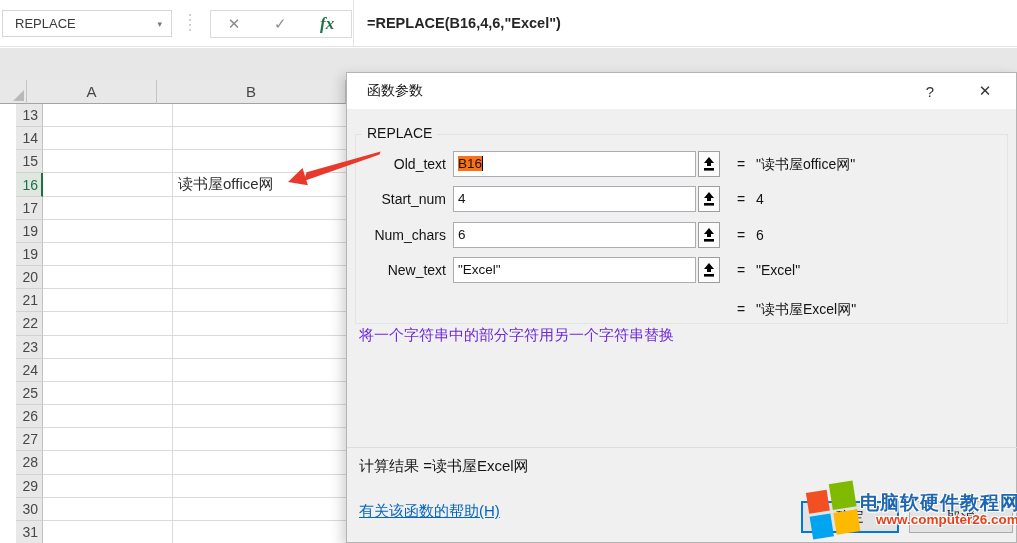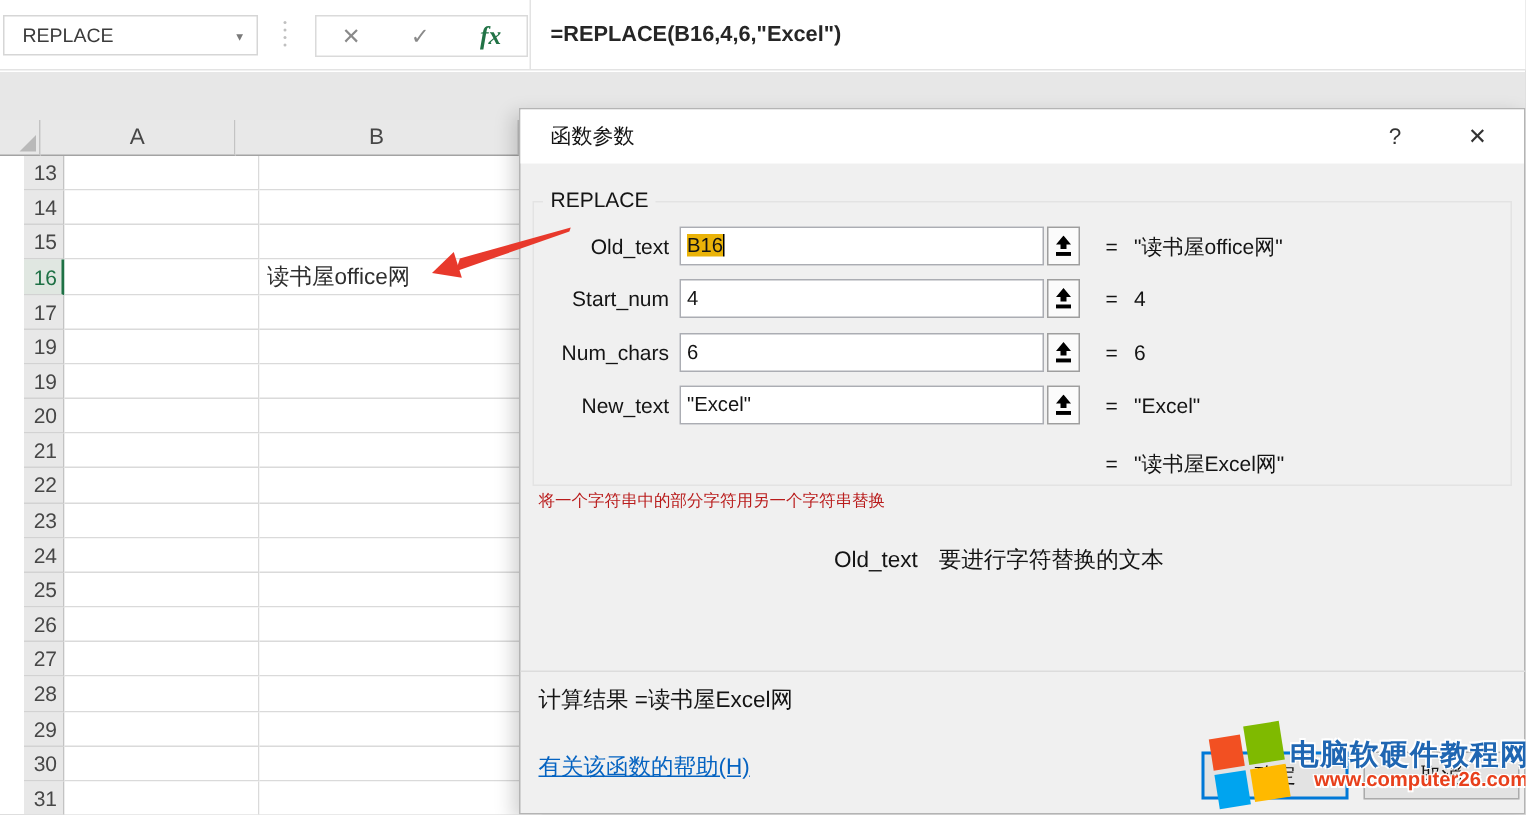--- a/index.html
+++ b/index.html
@@ -48,29 +48,29 @@
                 display:flex;align-items:center;padding-left:20px;font-size:14px;color:#141414}
   .dlg-help{position:absolute;left:570px;top:6px;width:26px;height:24px;display:flex;align-items:center;justify-content:center;
             font-size:15px;color:#333}
   .dlg-close{position:absolute;left:624px;top:6px;width:28px;height:24px;display:flex;align-items:center;justify-content:center;
              font-size:15px;color:#333}
   .group-box{position:absolute;left:8px;top:61px;width:653px;height:190px;border:1px solid #e3e3e3}
   .group-legend{position:absolute;left:6px;top:-10px;background:#f0f0f0;padding:0 5px;font-size:14px;color:#141414}
   .fld-label{position:absolute;left:6px;width:93px;height:26px;line-height:26px;text-align:right;font-size:14px;color:#141414}
   .fld-input{position:absolute;left:106px;width:243px;height:26px;background:#fff;border:1px solid #abadb3;
              font-size:13.5px;color:#141414;line-height:24px;padding-left:4px;overflow:hidden;white-space:nowrap}
-  .sel-text{background:#eab308}
+  .sel-text{background:#f97316}
   .caret{display:inline-block;width:1px;height:15px;background:#000;vertical-align:-3px}
   .picker-btn{position:absolute;left:351px;width:22px;height:26px;background:#fbfbfb;border:1px solid #9e9e9e;
               display:flex;align-items:center;justify-content:center}
   .eq{position:absolute;left:390px;width:14px;height:26px;line-height:26px;font-size:14px;color:#141414}
   .fld-result{position:absolute;left:409px;height:26px;line-height:26px;font-size:14px;color:#141414;white-space:nowrap}
   .r0{top:78px}.r1{top:113px}.r2{top:149px}.r3{top:184px}
   .final-row{top:223px}
-  .dlg-desc{position:absolute;left:12px;top:253px;font-size:11px;color:#b91c1c}
+  .dlg-desc{position:absolute;left:12px;top:253px;font-size:15px;color:#6d28d9}
   .dlg-param{position:absolute;left:209px;top:291px;font-size:15px;color:#141414}
   .dlg-param .pname{margin-right:14px}
   .dlg-sep{position:absolute;left:0;top:374px;width:671px;height:1px;background:#dcdcdc}
   .dlg-calc{position:absolute;left:12px;top:384px;font-size:15px;color:#141414}
   .dlg-calc .val{}
   .dlg-link{position:absolute;left:12px;top:429px;font-size:15px;color:var(--link-blue);text-decoration:underline;cursor:pointer}
   .btn{position:absolute;top:428px;height:32px;background:#e3e3e3;font-size:14px;color:#141414;
        font-family:Liberation Mono, monospace;display:flex;align-items:center;justify-content:center;cursor:default}
   .btn.ok{left:454px;width:98px;border:2px solid var(--ok-border-blue)}
   .btn.cancel{left:562px;width:104px;border:1px solid #ababab}
@@ -274,23 +274,20 @@
         <rect x="1" y="11" width="10" height="2.6" fill="#000"></rect>
       </svg>
     </div>
     <div class="eq r3">=</div>
     <div class="fld-result r3">"Excel"</div>
 
     <div class="eq final-row">=</div>
     <div class="fld-result final-row">"读书屋Excel网"</div>
 
     <div class="dlg-desc">将一个字符串中的部分字符用另一个字符串替换</div>
-    <div class="dlg-param">
-      <span class="pname">Old_text</span><span>要进行字符替换的文本</span>
-    </div>
 
     <div class="dlg-sep"></div>
     <div class="dlg-calc">
       <span>计算结果 =</span><span class="val">读书屋Excel网</span>
     </div>
     <a class="dlg-link">有关该函数的帮助(H)</a>
     <div class="btn ok">确定</div>
     <div class="btn cancel">取消</div>
   </div>
 

